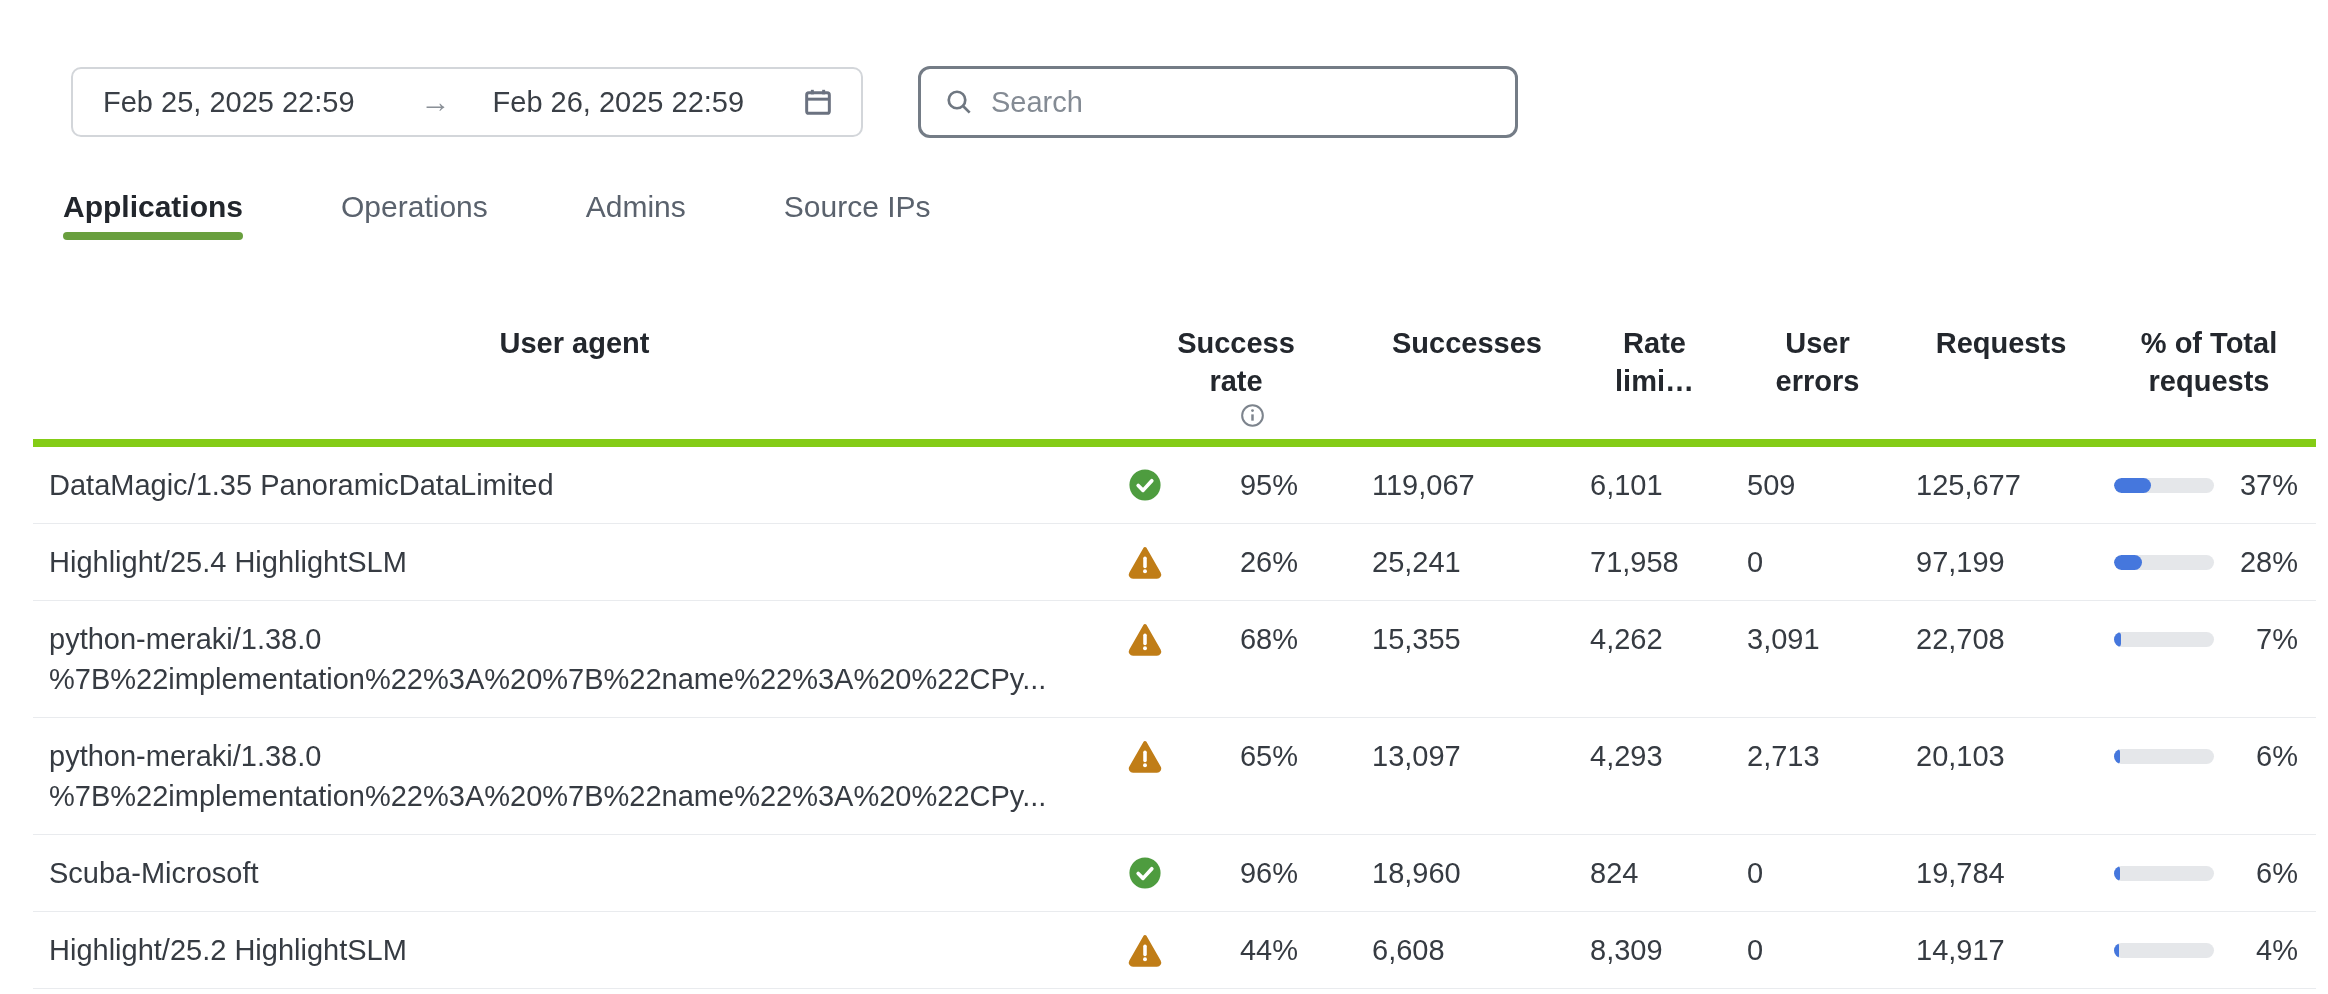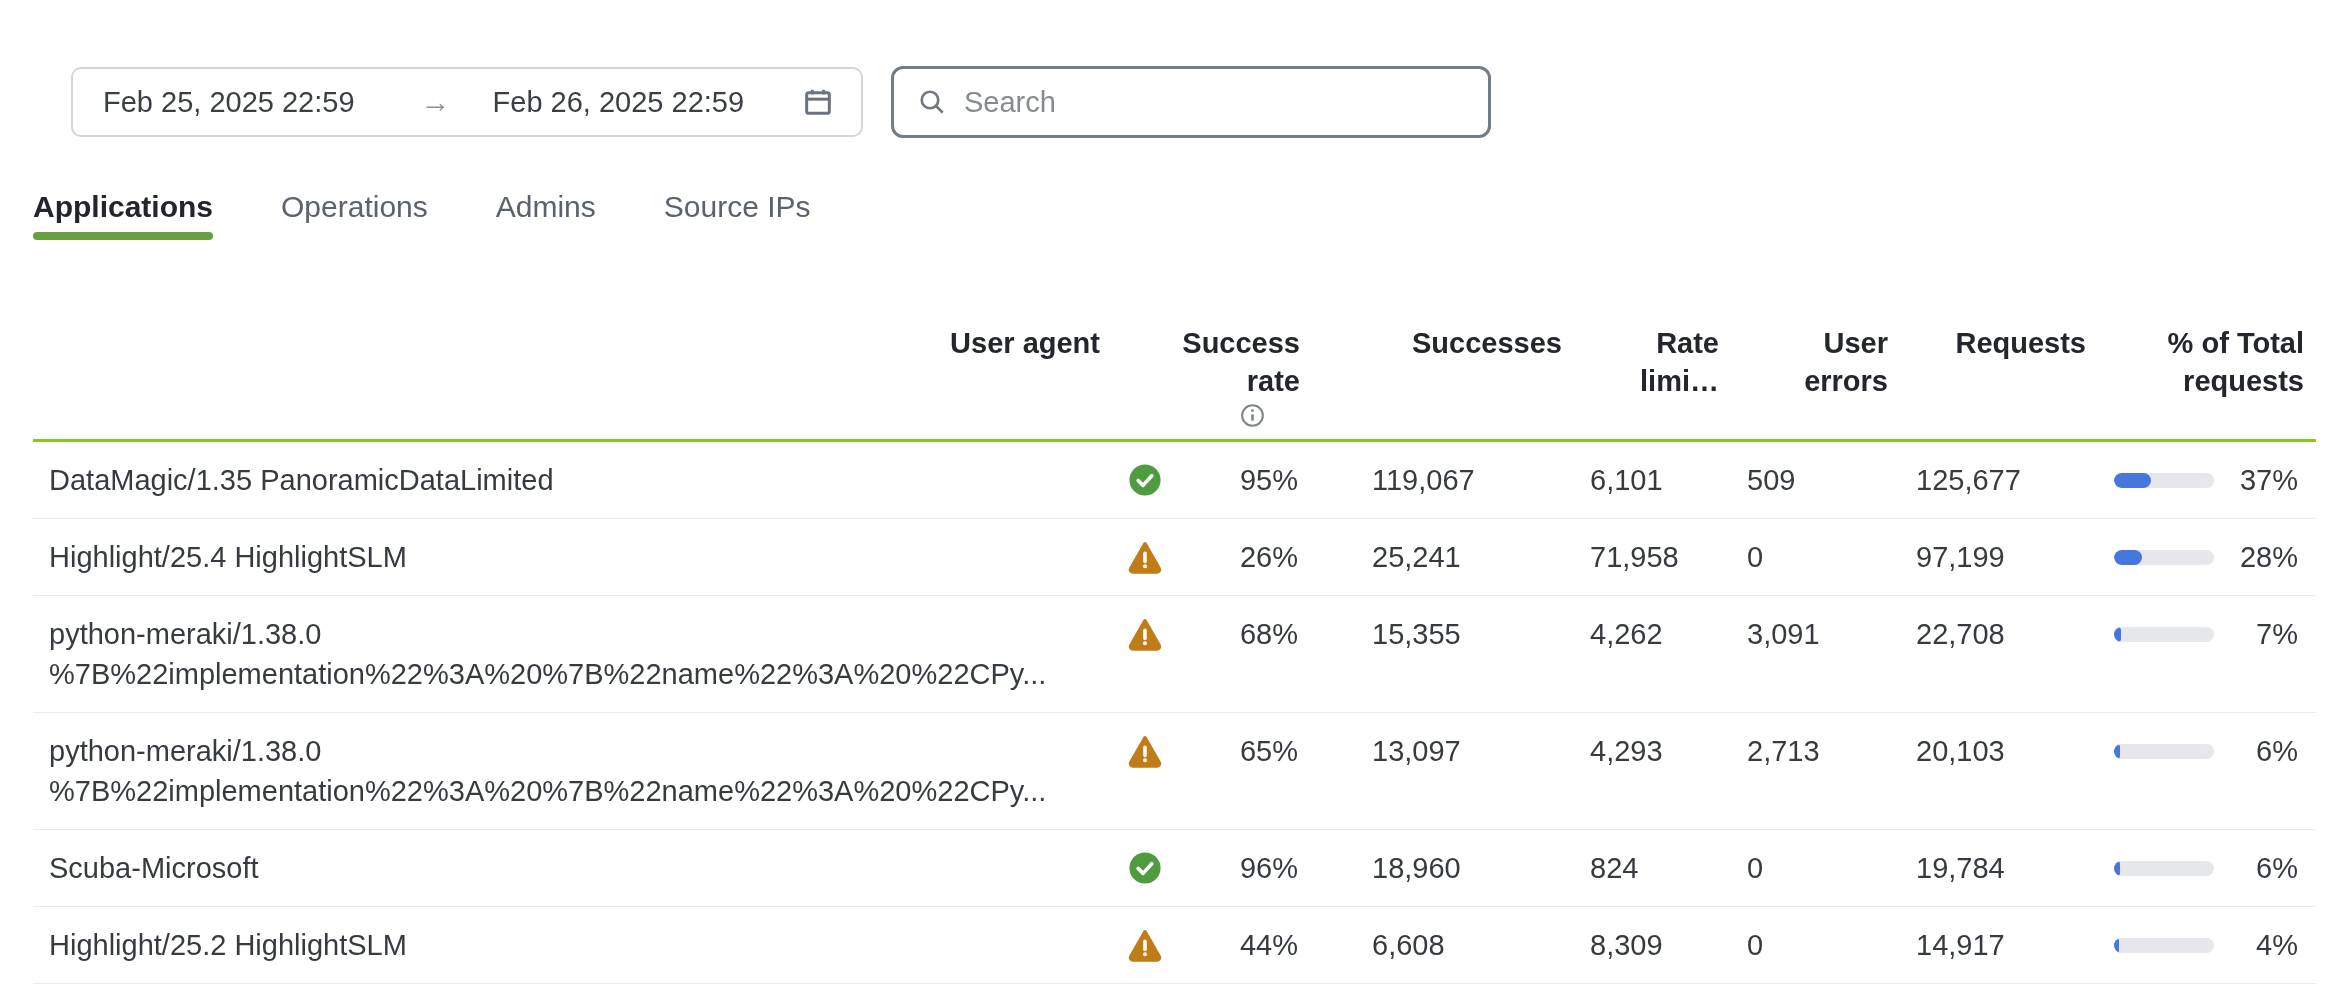--- a/index.html
+++ b/index.html
@@ -23,50 +23,50 @@
     border:2px solid #d3d6da; border-radius:10px;
     display:flex; align-items:center; padding:0 26px 0 30px;
     background:#fff; cursor:pointer;
   }
   .date-range .date { font-size:29px; color:#3a3f46; white-space:nowrap; }
   .date-range .arrow { color:#8a9097; font-size:30px; margin:0 42px 0 66px; }
   .date-range .cal { margin-left:auto; display:flex; }
   .search-box {
     width:600px; height:72px;
     border:3px solid #747c86; border-radius:12px;
-    display:flex; align-items:center; padding:0 22px; background:#fff;
+    display:flex; align-items:center; padding:0 22px; background:#fff;margin-left:27px;
   }
   .search-box svg { flex:0 0 auto; }
   .search-box input {
     border:none; outline:none; flex:1; margin-left:16px;
     font-family:inherit; font-size:29px; color:#3a3f46; background:transparent;
   }
   .search-box input::placeholder { color:#848b94; opacity:1; }
 
   
   .tabs { display:flex; gap:68px; margin-top:52px; }
   .tab {
     font-size:30px; color:#5a626d; font-weight:500; cursor:pointer;
-    padding-bottom:16px; position:relative; white-space:nowrap;
+    padding-bottom:16px; position:relative; white-space:nowrap;margin-left:30px;
   }
   .tab.active { color:#22262c; font-weight:700; }
   .tab.active::after {
     content:""; position:absolute; left:0; right:0; bottom:0;
     height:8px; border-radius:5px; background:#699f3e;
   }
 
   
   table.metrics {
     margin-top:84px; border-collapse:collapse; table-layout:fixed;
     width:2283px;
   }
   th {
-    text-align:right; vertical-align:top; font-size:29px; font-weight:700;
+    text-align:center; vertical-align:top; font-size:29px; font-weight:700;
     color:#23272d; line-height:38px; padding:0 12px 10px 16px;
-    border-bottom:3px solid #84cc16; cursor:pointer;
+    border-bottom:8px solid #84cc16; cursor:pointer;
   }
   th .th-flex { display:flex; align-items:center;flex-direction:column; }
   th .th-label-narrow { max-width:128px; display:inline-block; }
   th .info { margin-left:32px; display:flex; margin-top:2px; }
   td {
     vertical-align:top; font-size:29px; color:#363b42; line-height:40px;
     padding:18px 12px 18px 16px; border-bottom:1.5px solid #e9ebee;
     overflow-wrap:break-word;
   }
   td.ua { color:#363b42; }

